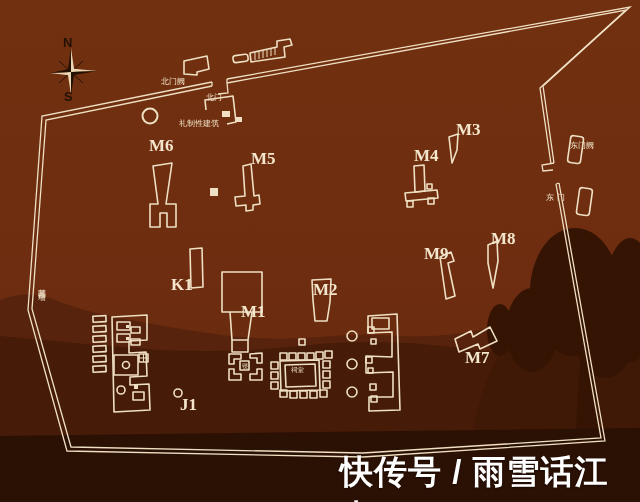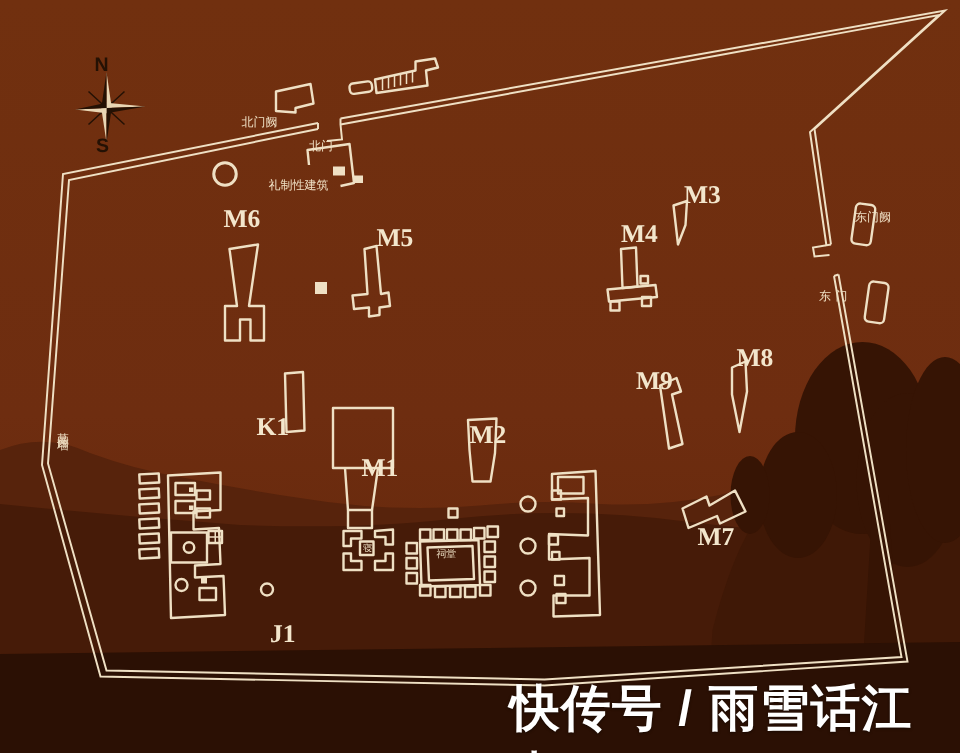--- a/index.html
+++ b/index.html
@@ -195,19 +195,19 @@
   <div class="lbl lbl-m" style="left:149px;top:137px;">M6</div>
   <div class="lbl lbl-m" style="left:251px;top:150px;">M5</div>
   <div class="lbl lbl-m" style="left:414px;top:147px;">M4</div>
   <div class="lbl lbl-m" style="left:456px;top:121px;">M3</div>
   <div class="lbl lbl-m" style="left:424px;top:245px;">M9</div>
   <div class="lbl lbl-m" style="left:491px;top:230px;">M8</div>
   <div class="lbl lbl-m" style="left:241px;top:283px;margin-top:20px;">M1</div>
   <div class="lbl lbl-m" style="left:313px;top:281px;">M2</div>
   <div class="lbl lbl-m" style="left:465px;top:349px;">M7</div>
   <div class="lbl lbl-m" style="left:171px;top:276px;">K1</div>
-  <div class="lbl lbl-m" style="left:180px;top:396px;margin-top:18px;">J1</div>
+  <div class="lbl lbl-m" style="left:180px;top:396px;">J1</div>
 
   <div class="lbl lbl-tiny" style="left:291px;top:367px;font-size:6.5px;">祠堂</div>
   <div class="lbl lbl-tiny" style="left:242px;top:363px;">寝</div>
 
   <div class="watermark">快传号 / 雨雪话江南</div>
 </div>
 
 </body></html>

